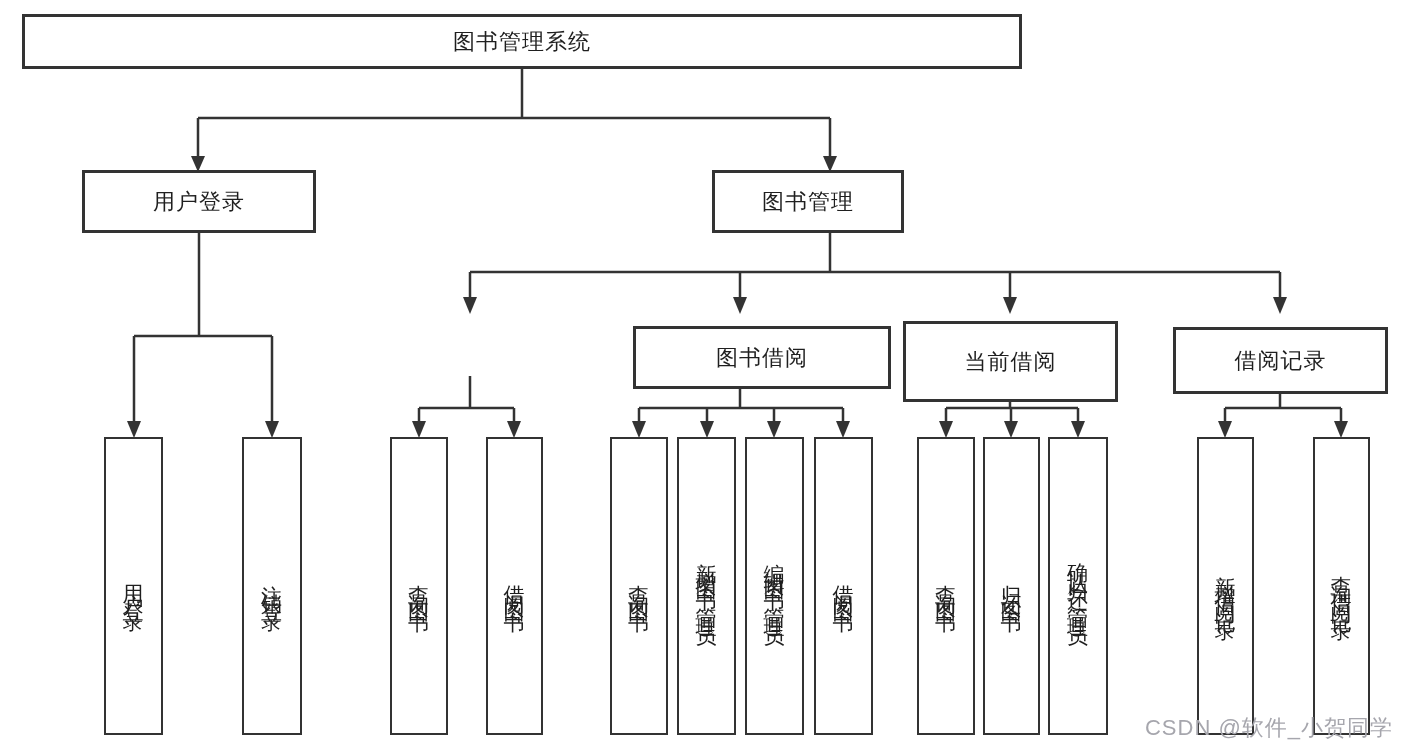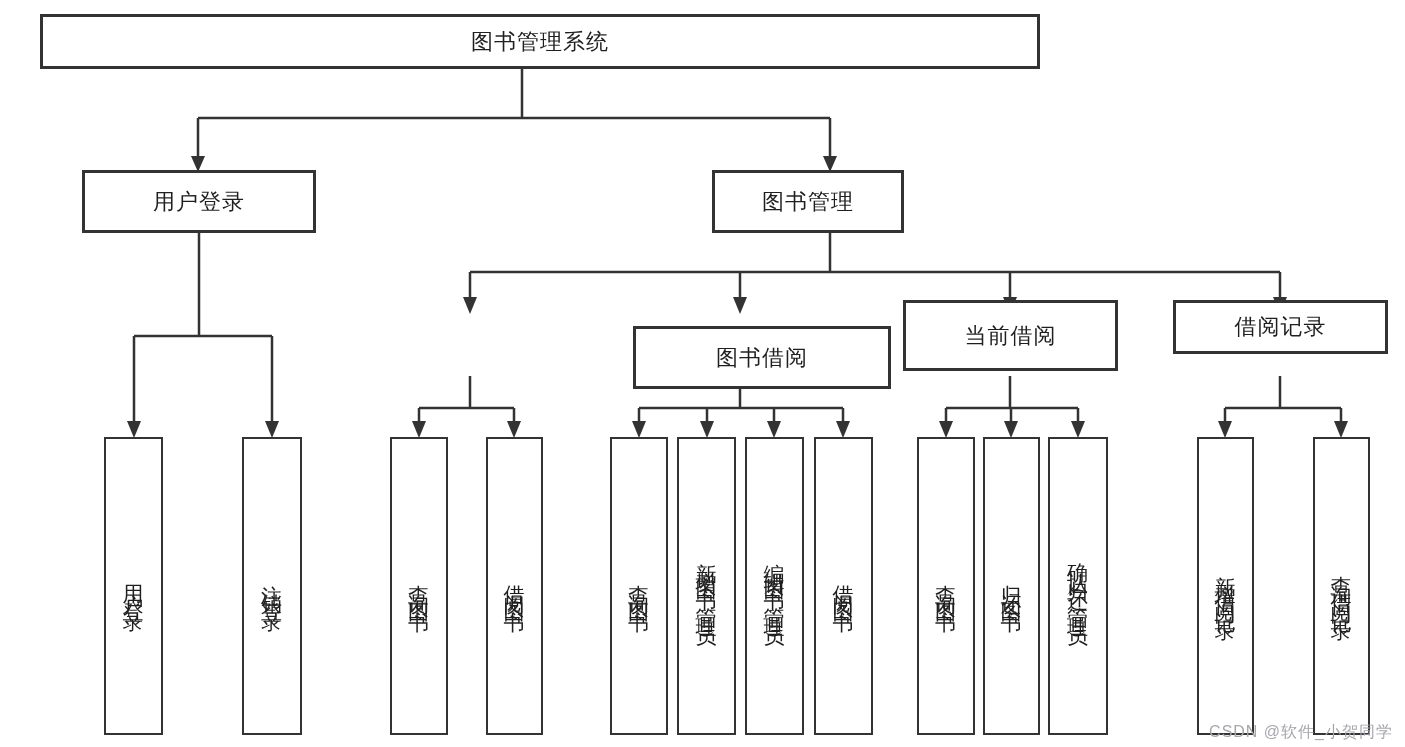--- a/index.html
+++ b/index.html
@@ -37,21 +37,21 @@
   .vtext{
     writing-mode:vertical-rl;
     text-orientation:mixed;
     font-size:21px;
     letter-spacing:9px;
     line-height:1.1;
   }
   .watermark{
     position:absolute;
     right:12px;bottom:4px;
-    font-size:16px;
+    font-size:22px;
     color:var(--watermark);
     z-index:5;
     white-space:nowrap;
     letter-spacing:1px;
   }
 </style>
 </head>
 <body>
 
 <div id="stage">
@@ -92,38 +92,38 @@
       <polygon points="1004,421 1018,421 1011,438"></polygon>
       <polygon points="1071,421 1085,421 1078,438"></polygon>
     </g>
     <g>
       <path d="M1280,376 V408 M1225,408 H1341 M1225,408 V422 M1341,408 V422"></path>
       <polygon points="1218,421 1232,421 1225,438"></polygon>
       <polygon points="1334,421 1348,421 1341,438"></polygon>
     </g>
   </svg>
 
-  <div class="node" style="left:40px;top:14px;width:1000px;height:55px">
+  <div class="node" style="left:22px;top:14px;width:1000px;height:55px">
     <span class="label-h">图书管理系统</span>
   </div>
 
   <div class="node" style="left:82px;top:170px;width:234px;height:63px">
     <span class="label-h">用户登录</span>
   </div>
   <div class="node" style="left:712px;top:170px;width:192px;height:63px">
     <span class="label-h">图书管理</span>
   </div>
 
   <div class="node" style="left:633px;top:326px;width:258px;height:63px">
     <span class="label-h">图书借阅</span>
   </div>
-  <div class="node" style="left:903px;top:300px;width:215px;height:71px">
+  <div class="node" style="left:903px;top:321px;width:215px;height:81px">
     <span class="label-h">当前借阅</span>
   </div>
-  <div class="node" style="left:1173px;top:300px;width:215px;height:54px">
+  <div class="node" style="left:1173px;top:327px;width:215px;height:67px">
     <span class="label-h">借阅记录</span>
   </div>
 
   <div class="node leaf" style="left:104px;top:437px;width:59px;height:298px">
     <span class="vtext">用户登录</span>
   </div>
   <div class="node leaf" style="left:242px;top:437px;width:60px;height:298px">
     <span class="vtext">注销登录</span>
   </div>
 

